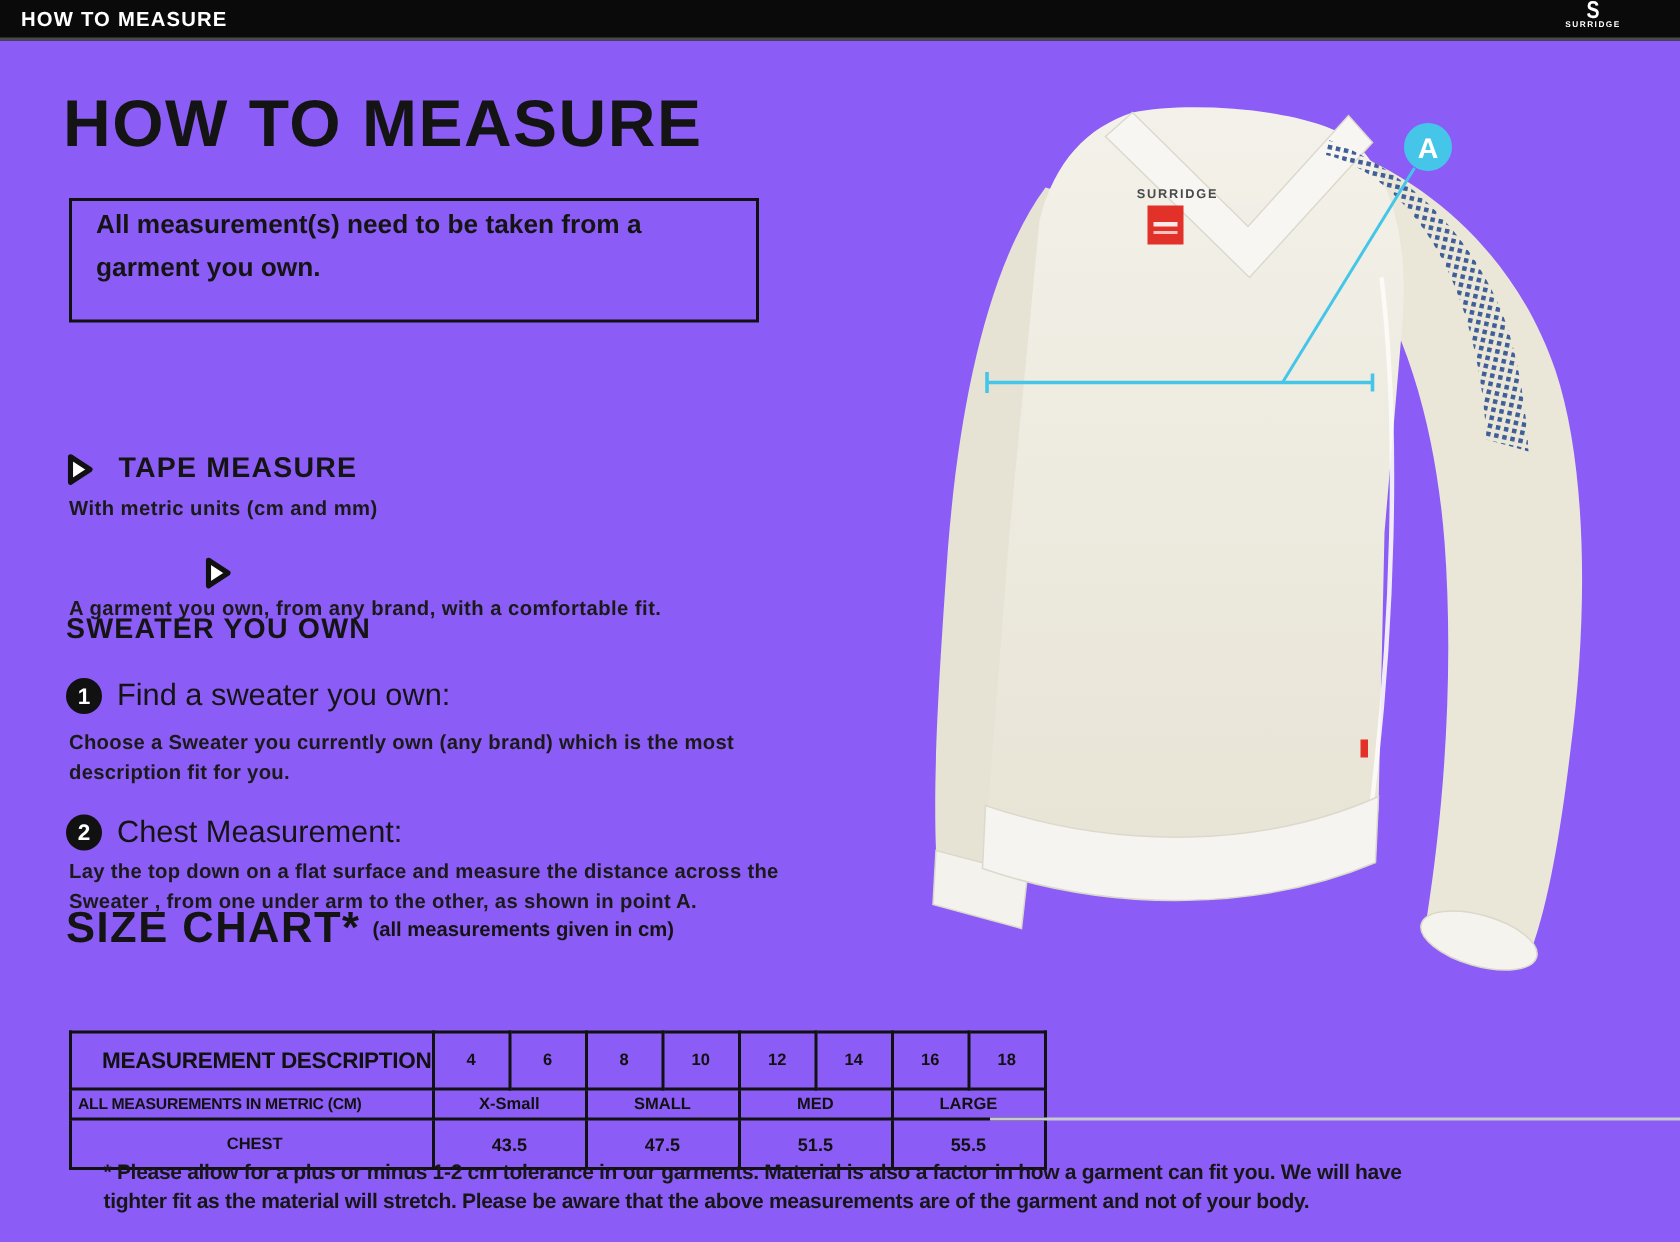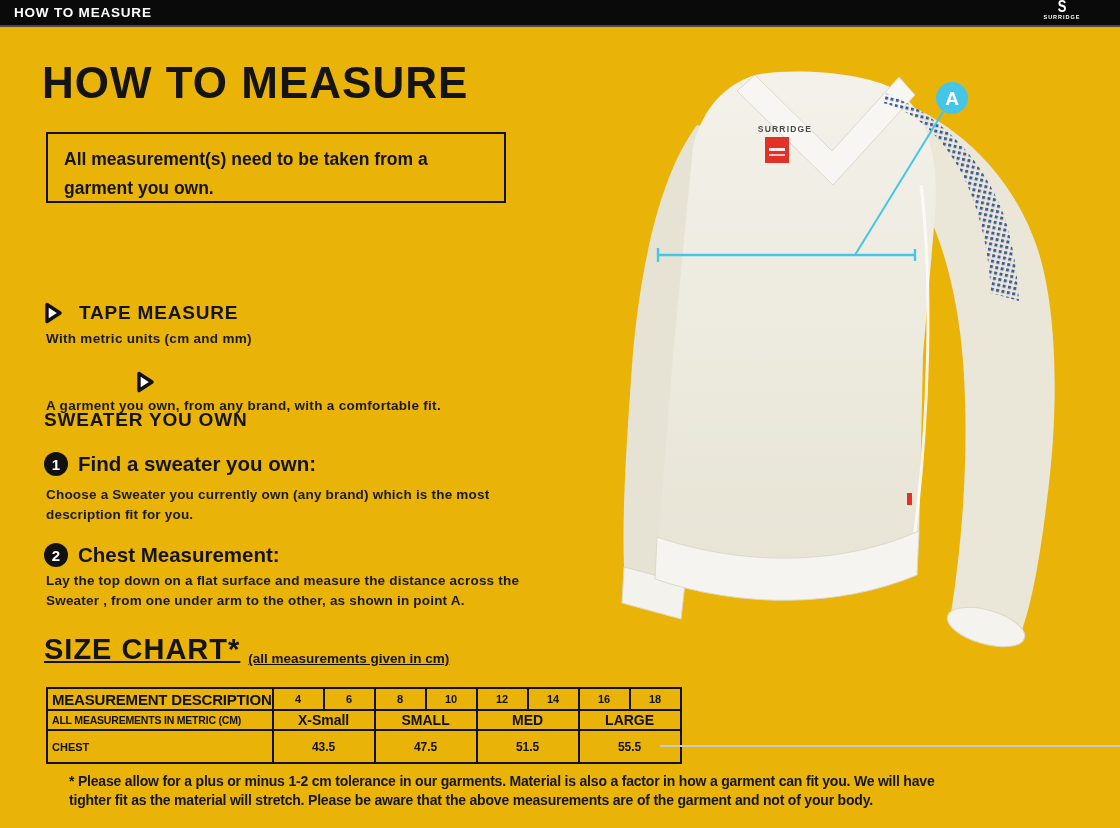--- a/index.html
+++ b/index.html
@@ -1,58 +1,58 @@
 <!DOCTYPE html>
 <html><head>
 <meta charset="utf-8">
 <style>
   * { margin:0; padding:0; box-sizing:border-box; }
   html,body { background:#fff; }
   body { font-family:"Liberation Sans", sans-serif; color:#111; }
-  #page { position:relative; width:1120px; height:828px; background:#eab308; overflow:hidden; }
+  #page { position:relative; width:1120px; height:828px; background:#8b5cf6; overflow:hidden; }
 
   
   .topbar { position:absolute; left:0; top:0; width:1120px; height:27px; background:#0a0a0a;
             border-bottom:2px solid #4a4a4a; display:flex; align-items:center; }
   .topbar-title { color:#fff; font-size:13.5px; font-weight:bold; letter-spacing:.8px; padding-left:14px; }
   .brand { position:absolute; right:28px; top:1px; width:60px; height:24px; text-align:center; color:#fff; }
   .brand .s-mark { font-size:13px; font-weight:bold; line-height:12px; display:block; transform:scaleY(1.25); }
   .brand .b-text { font-size:5.5px; font-weight:bold; letter-spacing:1px; display:block; margin-top:1px; }
 
   .abs { position:absolute; }
 
   h1.hero { left:42px; top:58px; font-size:44px; font-weight:bold; letter-spacing:1px; color:#141414; }
 
-  .notice { left:46px; top:132px; width:460px; height:71px; border:2.5px solid #111;
-            padding:11px 16px; font-size:17.5px; font-weight:bold; line-height:29px; color:#141414; }
+  .notice { left:46px; top:132px; width:460px; height:83px; border:2.5px solid #111;
+            padding:1px 16px; font-size:17.5px; font-weight:bold; line-height:29px; color:#141414; }
 
   .ywn-heading { left:44px; top:243px; font-size:24px; font-weight:bold; letter-spacing:1.2px; color:#141414; }
 
   .need-item { left:44px; display:flex; align-items:center; gap:16px; }
   .need-item .tri { width:19px; height:22px; flex:0 0 auto; }
   .need-title { font-size:19px; font-weight:bold; letter-spacing:.8px; color:#141414; }
   .need-sub { left:46px; font-size:13.5px; font-weight:bold; letter-spacing:.3px; color:#1a1a1a; }
 
   .step-head { left:44px; display:flex; align-items:center; gap:10px; }
   .step-badge { width:24px; height:24px; border-radius:50%; background:#111; color:#fff;
                 font-size:15px; font-weight:bold; display:flex; align-items:center; justify-content:center; }
-  .step-title { font-size:20.5px; font-weight:bold; color:#141414; }
+  .step-title { font-size:20.5px; font-weight:normal; color:#141414; }
   .step-body { left:46px; width:508px; font-size:13.5px; font-weight:bold; line-height:20px; letter-spacing:.2px; color:#1a1a1a; }
 
-  .sc-row { left:44px; top:633px; display:flex; align-items:flex-end; gap:8px;text-decoration:underline; }
+  .sc-row { left:44px; top:603px; display:flex; align-items:center; gap:8px; }
   .sc-heading { font-size:29px; font-weight:bold; letter-spacing:1px; color:#141414; }
   .sc-sub { font-size:13.5px; font-weight:bold; color:#141414; }
 
   table.size { position:absolute; left:46px; top:687px; border-collapse:collapse; table-layout:fixed; }
   table.size td { border:2px solid #111; font-weight:bold; color:#111; overflow:hidden; white-space:nowrap; }
-  td.c-desc  { width:222px; height:22px; font-size:15px;   padding-left:4px; letter-spacing:-.2px;margin-top:41px; }
+  td.c-desc  { width:222px; height:38px; font-size:15px;   padding-left:20px; letter-spacing:-.2px;margin-top:41px; }
   td.c-size  { width:51px;  height:22px; font-size:11px;   text-align:center; }
   td.c-metric{ height:20px; font-size:10.5px; padding-left:4px; letter-spacing:-.2px; }
-  td.c-group { height:20px; font-size:14px; text-align:center; }
-  td.c-rowlbl{ height:18px; font-size:11px; padding-left:4px; }
+  td.c-group { height:20px; font-size:11px; text-align:center; }
+  td.c-rowlbl{ height:18px; font-size:11px; padding-left:4px;text-align:center; }
   td.c-val   { height:33px; font-size:12px; text-align:center; }
   td.gstart  { border-left:6px double #111; }
   td.thinl   { border-left:1px solid #111; }
 
   .ext-line { left:660px; top:745px; width:460px; height:2px; background:#c6cacd; }
 
   .footnote { left:52px; top:772px; width:1064px; font-size:14px; font-weight:bold;
               letter-spacing:-.2px; line-height:18.5px; color:#161616;margin-left:17px; }
 
   .sweater { left:585px; top:55px; width:535px; height:625px; }

